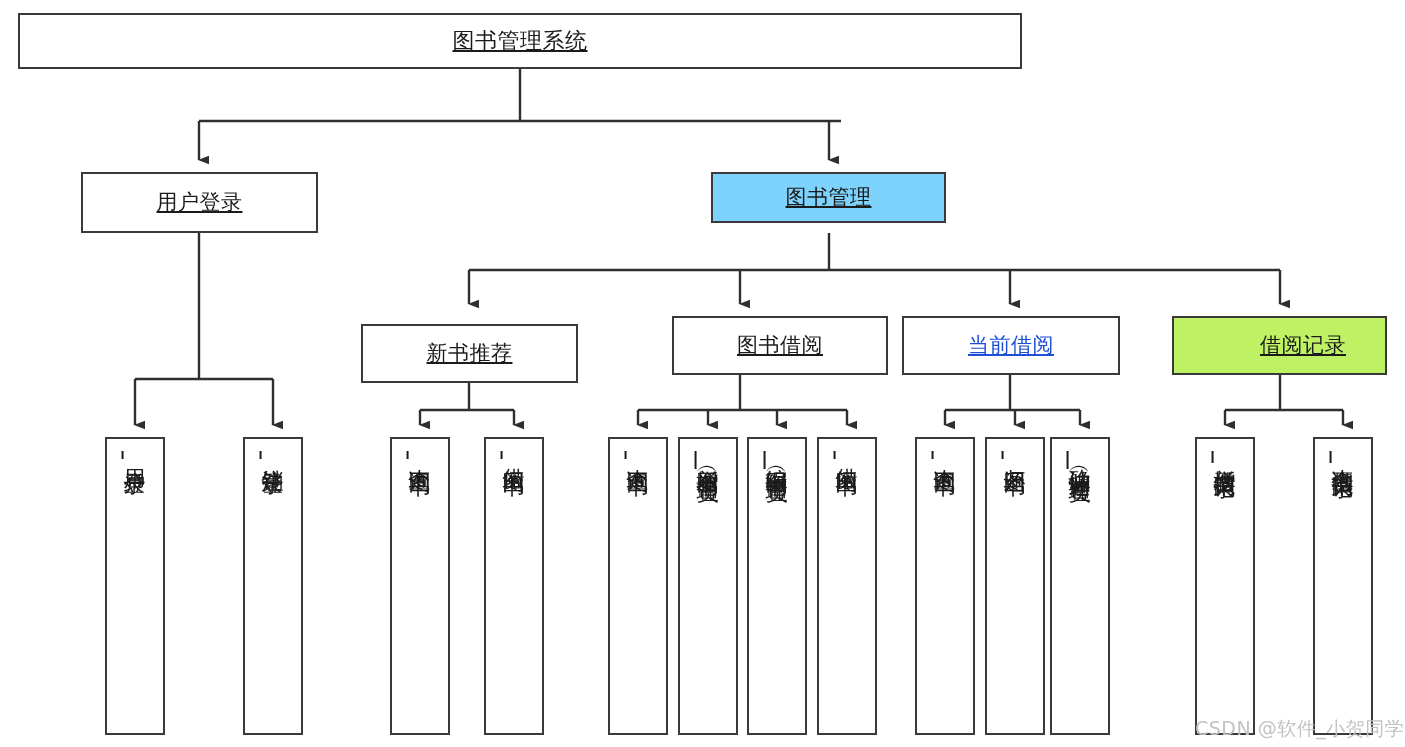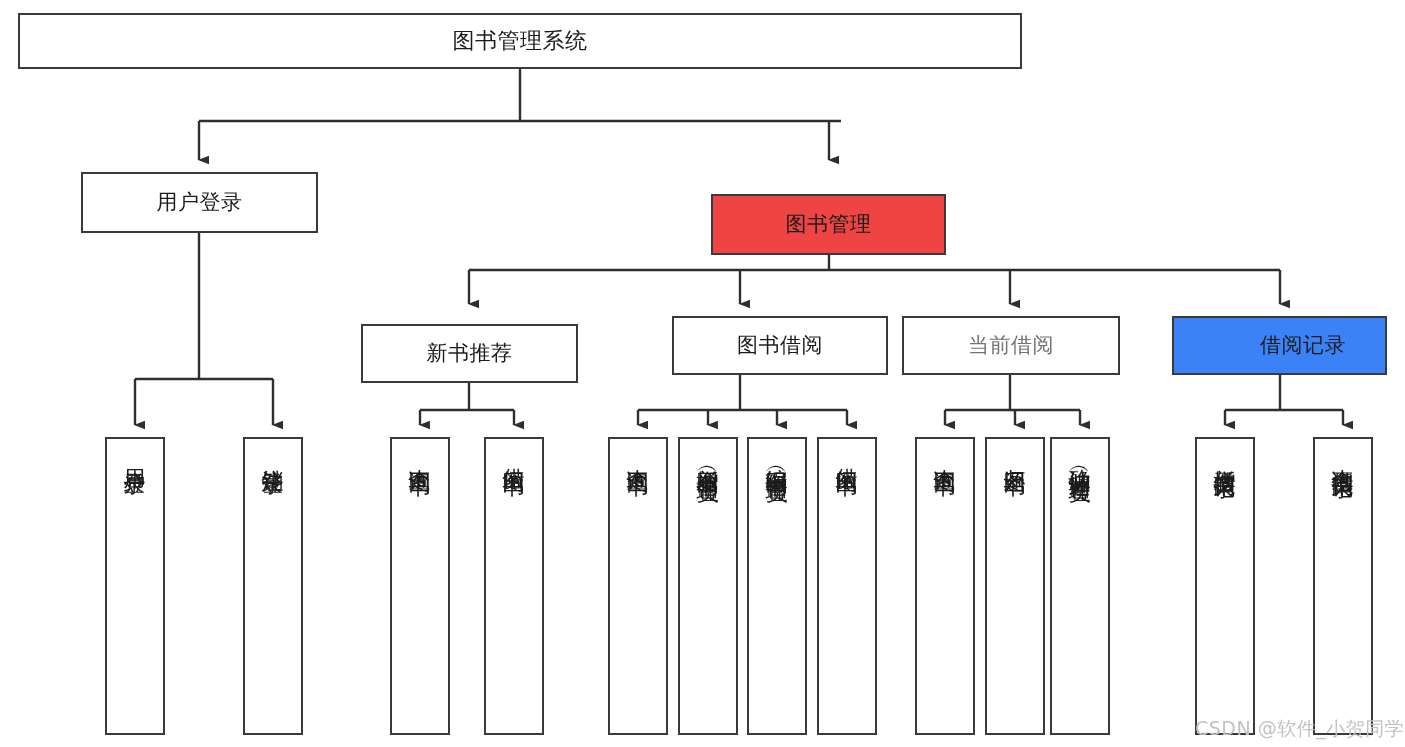--- a/index.html
+++ b/index.html
@@ -34,20 +34,21 @@
     display: flex;
     align-items: center;
     justify-content: center;
     color: #1b1b1b;
   }
   .node .label {
     display: block;
     text-align: left;
     line-height: 1.18;
     letter-spacing: 0.5px;
+    text-decoration: underline;
   }
   .node.horiz .label {
     font-size: 21px;
   }
   .node.root .label {
     font-size: 22px;
   }
   .node.vert {
     align-items: flex-start;
     padding-top: 12px;
@@ -123,34 +124,34 @@
     </g>
   </svg>
 
   <div class="node root horiz" style="left: 18px; top: 13px; width: 1004px; height: 56px; border-color: rgb(58, 58, 58); background: rgb(255, 255, 255); color: rgb(27, 27, 27);">
     <span class="label">图书管理系统</span>
   </div>
 
   <div class="node horiz" style="left: 81px; top: 172px; width: 237px; height: 61px; border-color: rgb(58, 58, 58); background: rgb(255, 255, 255); color: rgb(27, 27, 27);">
     <span class="label">用户登录</span>
   </div>
-  <div class="node horiz" style="left: 711px; top: 172px; width: 235px; height: 61px; border-color: rgb(58, 58, 58); background: #ef4444; color: rgb(27, 27, 27); margin-top: 22px;">
+  <div class="node horiz" style="left: 711px; top: 172px; width: 235px; height: 51px; border-color: rgb(58, 58, 58); background: #7dd3fc; color: rgb(27, 27, 27);">
     <span class="label">图书管理</span>
   </div>
 
   <div class="node horiz" style="left: 361px; top: 324px; width: 217px; height: 59px; border-color: rgb(58, 58, 58); background: rgb(255, 255, 255); color: rgb(27, 27, 27);">
     <span class="label">新书推荐</span>
   </div>
   <div class="node horiz" style="left: 632px; top: 316px; width: 216px; height: 59px; border-color: rgb(58, 58, 58); background: rgb(255, 255, 255); color: rgb(27, 27, 27); margin-left: 40px;">
     <span class="label">图书借阅</span>
   </div>
-  <div class="node horiz" style="left: 902px; top: 316px; width: 218px; height: 59px; border-color: rgb(58, 58, 58); background: rgb(255, 255, 255); color: #737373;">
+  <div class="node horiz" style="left: 902px; top: 316px; width: 218px; height: 59px; border-color: rgb(58, 58, 58); background: rgb(255, 255, 255); color: #1d4ed8;">
     <span class="label">当前借阅</span>
   </div>
-  <div class="node horiz" style="left: 1172px; top: 316px; width: 215px; height: 59px; border-color: rgb(58, 58, 58); background: #3b82f6; color: rgb(27, 27, 27); padding-left: 47px;">
+  <div class="node horiz" style="left: 1172px; top: 316px; width: 215px; height: 59px; border-color: rgb(58, 58, 58); background: #bef264; color: rgb(27, 27, 27); padding-left: 47px;">
     <span class="label">借阅记录</span>
   </div>
 
   <div class="node vert" style="left: 105px; top: 437px; width: 60px; height: 298px; border-color: rgb(58, 58, 58); background: rgb(255, 255, 255); color: rgb(27, 27, 27);">
     <span class="label">用户登录</span>
   </div>
   <div class="node vert" style="left: 243px; top: 437px; width: 60px; height: 298px; border-color: rgb(58, 58, 58); background: rgb(255, 255, 255); color: rgb(27, 27, 27);">
     <span class="label">注销登录</span>
   </div>
   <div class="node vert" style="left: 390px; top: 437px; width: 60px; height: 298px; border-color: rgb(58, 58, 58); background: rgb(255, 255, 255); color: rgb(27, 27, 27);">

